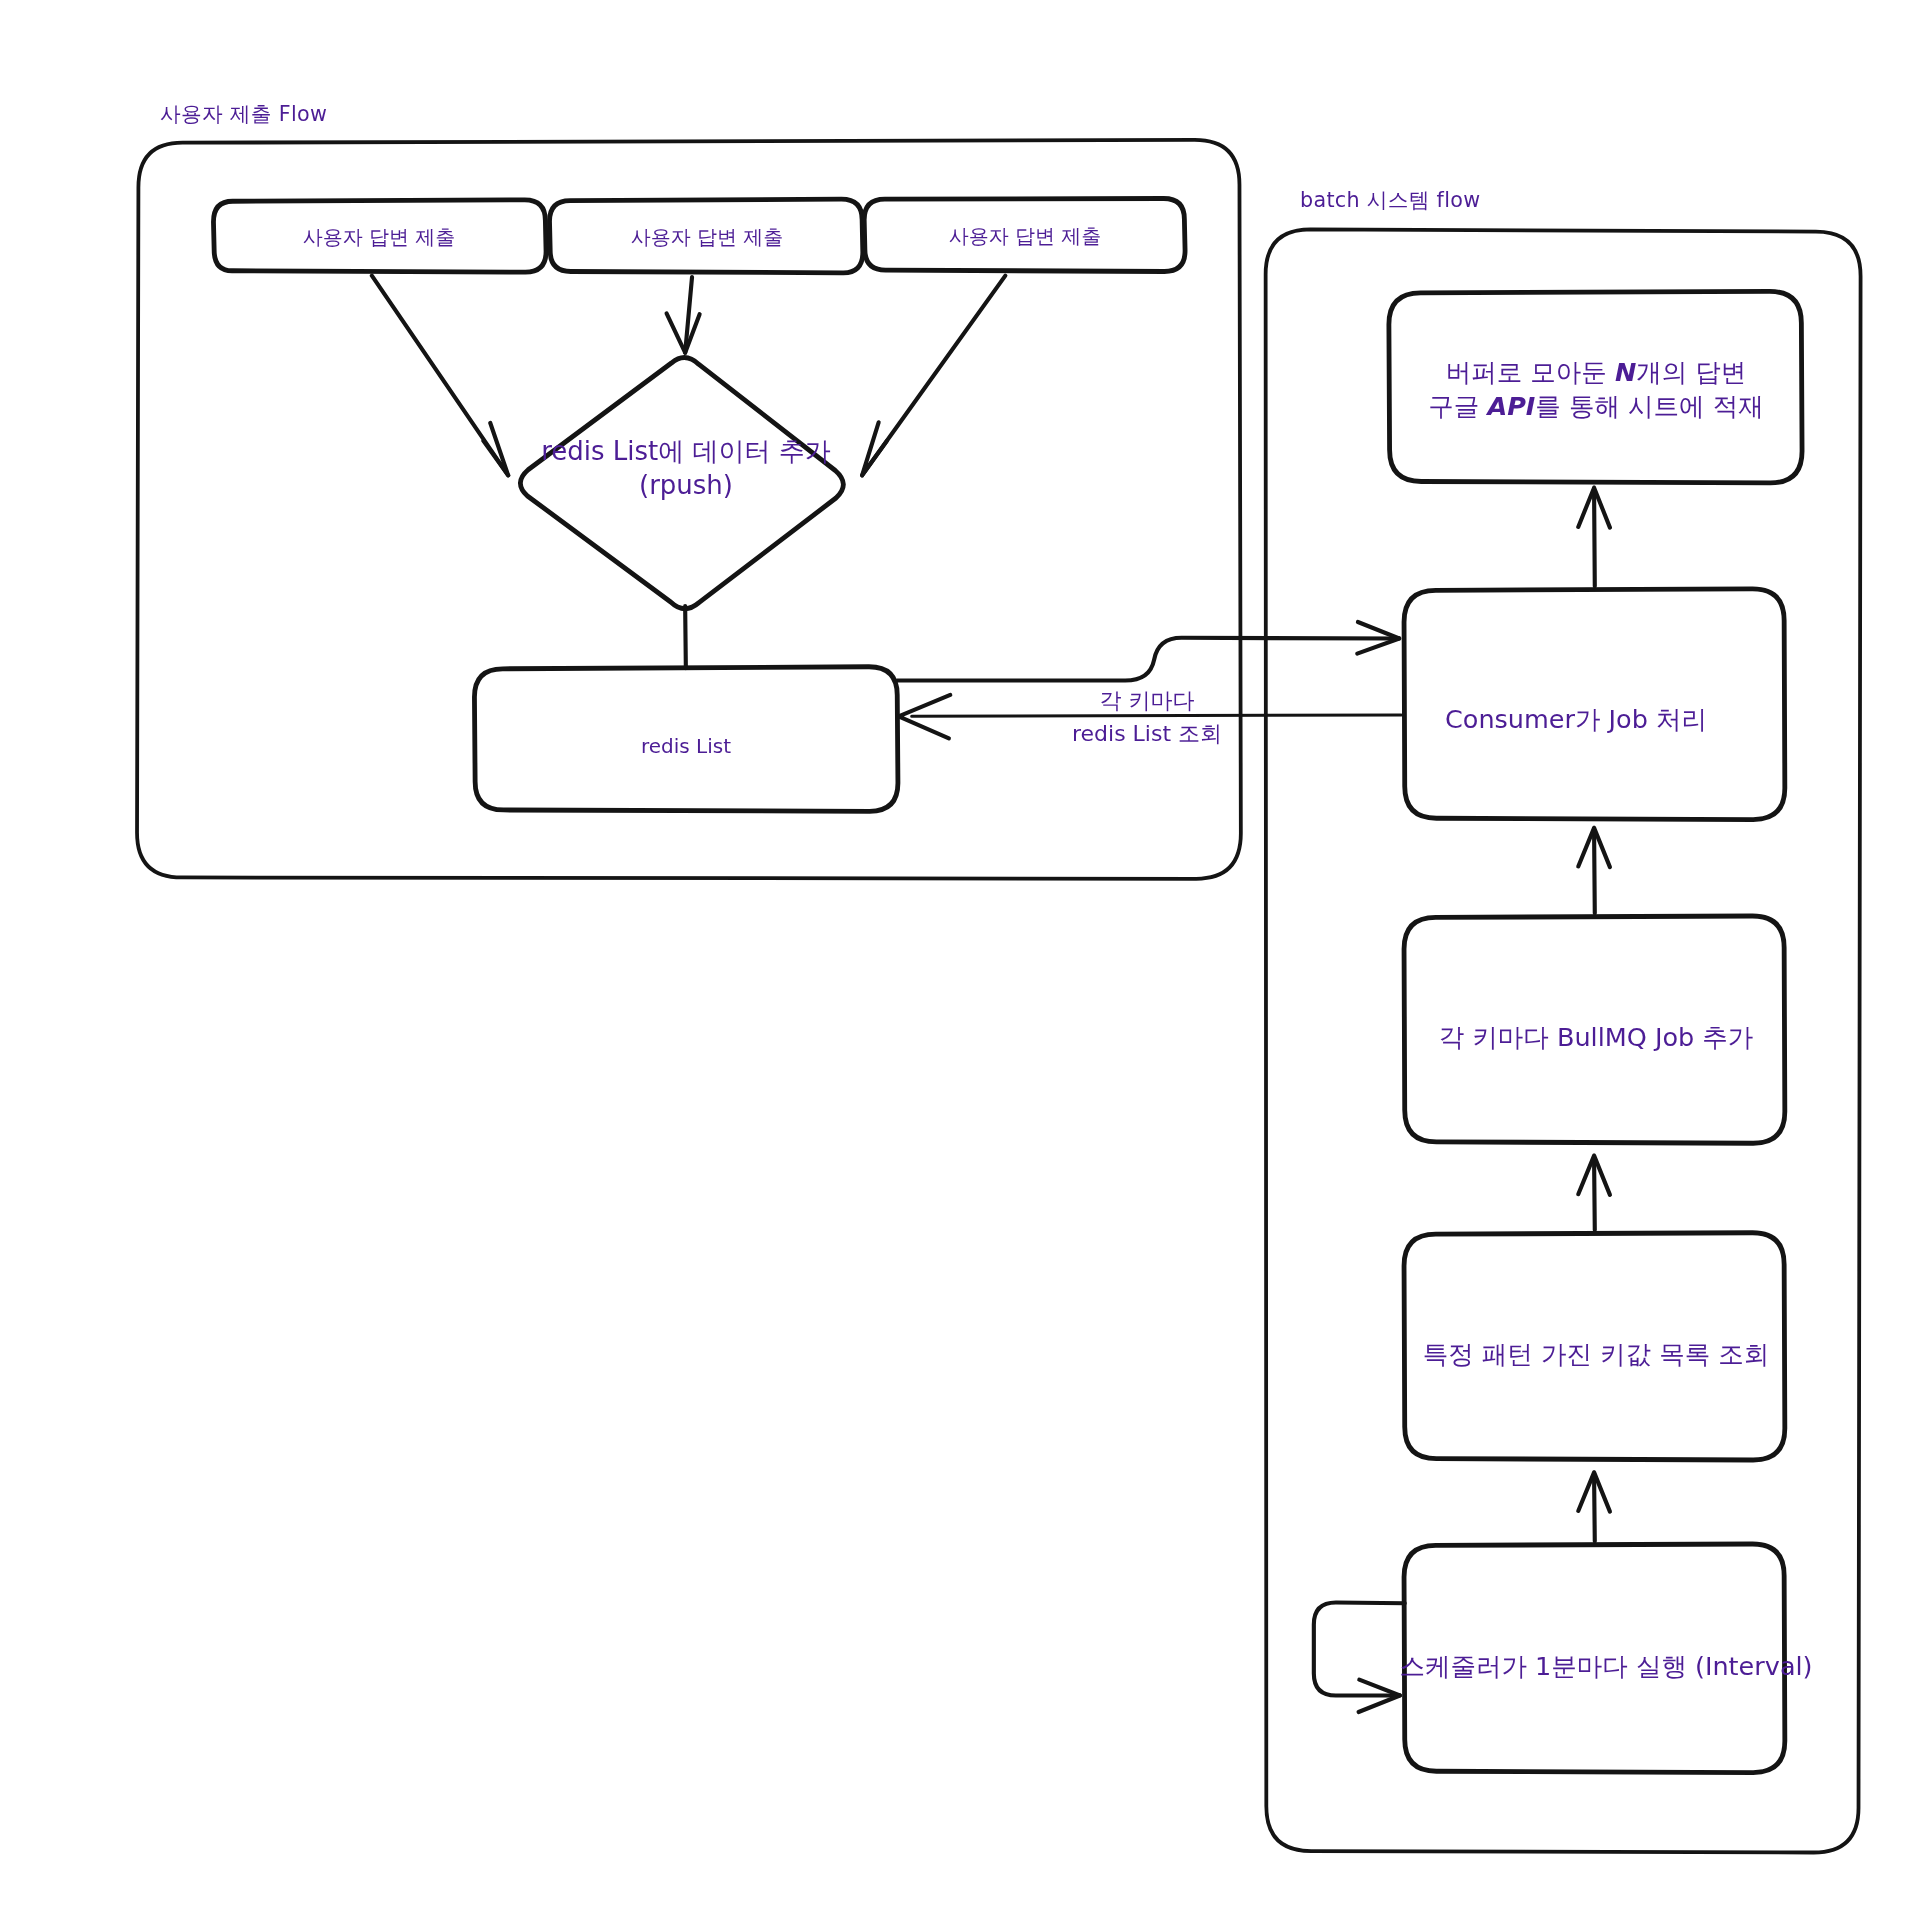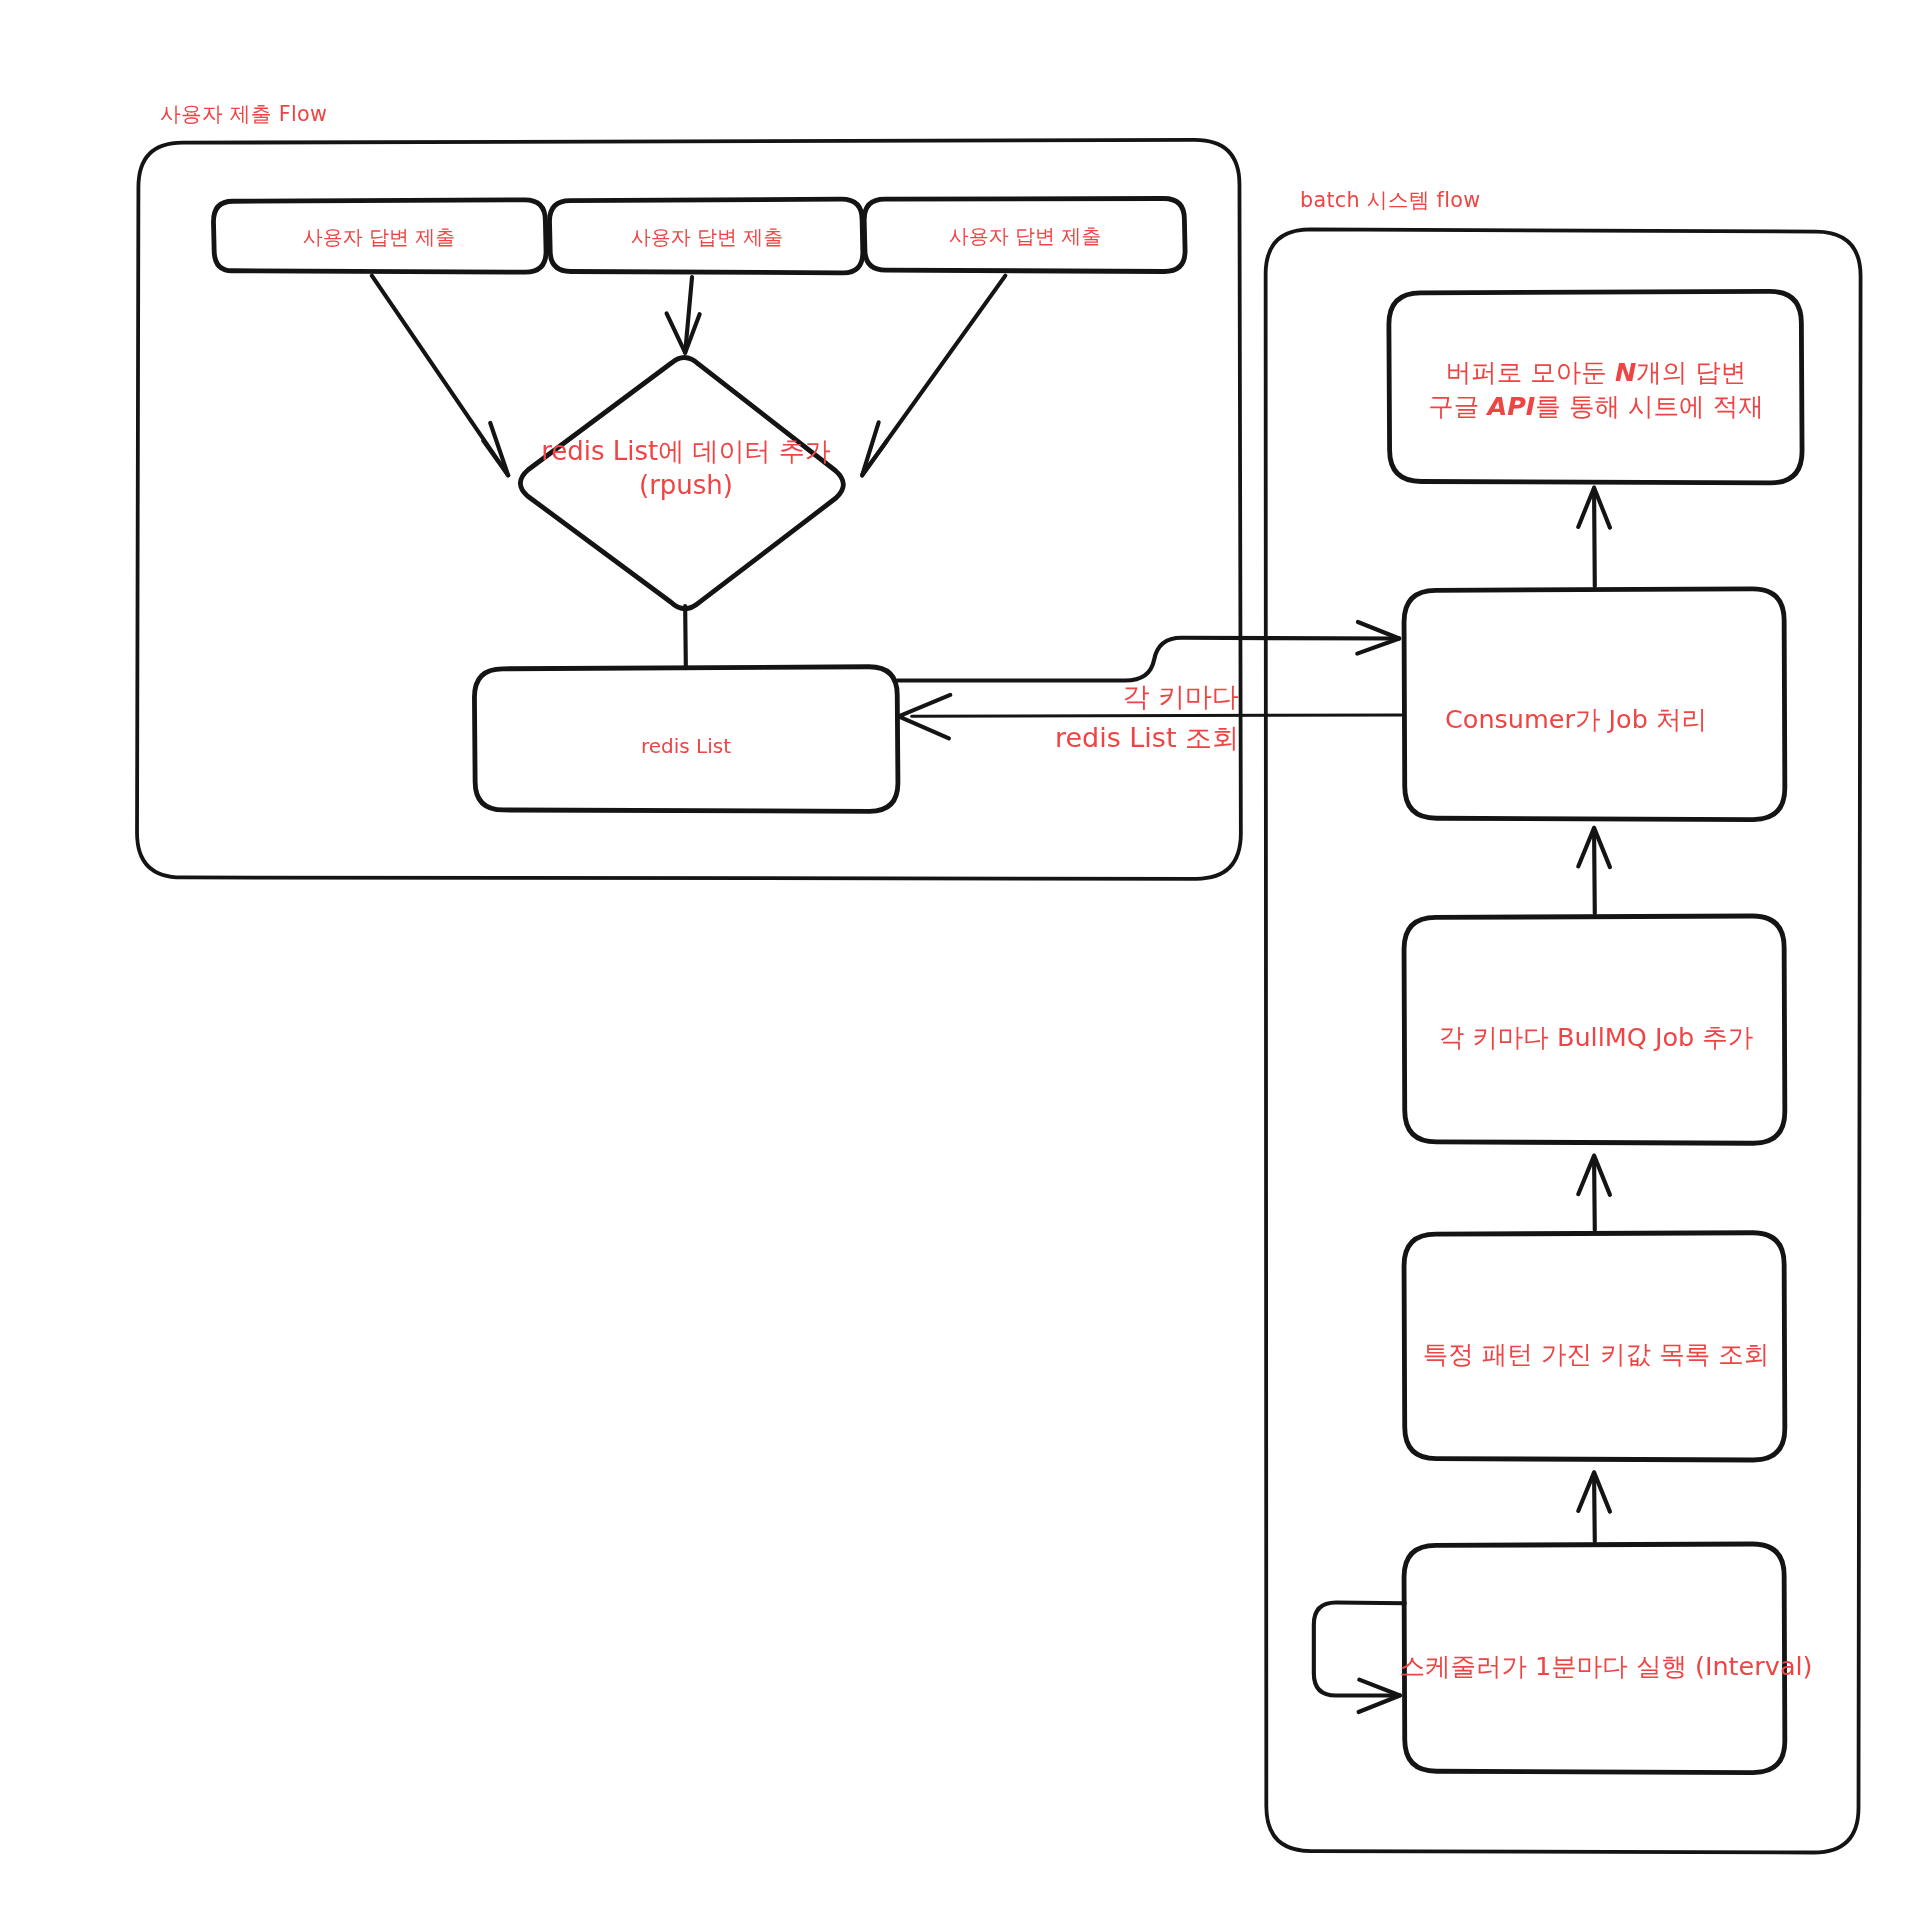--- a/index.html
+++ b/index.html
@@ -5,26 +5,26 @@
   html, body { margin:0; padding:0; background:#ffffff; }
   body { width:1926px; height:1916px; overflow:hidden;
          font-family:"DejaVu Sans", sans-serif; }
   #stage { position:relative; width:1926px; height:1916px; background:#fff; }
   svg#diagram { position:absolute; left:0; top:0; width:1926px; height:1916px; }
   .stroke { fill:none; stroke:#141414; stroke-linecap:round; stroke-linejoin:round; }
   .container-stroke { stroke-width:5.5; }
   .node-stroke { stroke-width:7; }
   .edge-stroke { stroke-width:6; }
   .thin-edge { stroke-width:4.5; }
-  .lbl { position:absolute; color:#ef4444; font-family:"DejaVu Sans", sans-serif;
+  .lbl { position:absolute; color:#4c1d95; font-family:"DejaVu Sans", sans-serif;
          white-space:pre; line-height:1.32; }
   .group-title { font-size:20.7px; letter-spacing:0.3px; }
   .node-text { text-align:center; font-size:20px; }
   .node-text.big { font-size:25.5px; }
-  .edge-label { font-size:27px; text-align:right; line-height:1.5; }
+  .edge-label { font-size:22px; text-align:center; line-height:1.5; }
   .ital { font-style:italic; font-weight:bold; }
   .ctr { position:absolute; transform:translate(-50%,-50%); }
 </style>
 </head>
 <body>
 
 <div id="stage">
 
   <svg id="diagram" viewBox="0 0 2797 2782">
 

